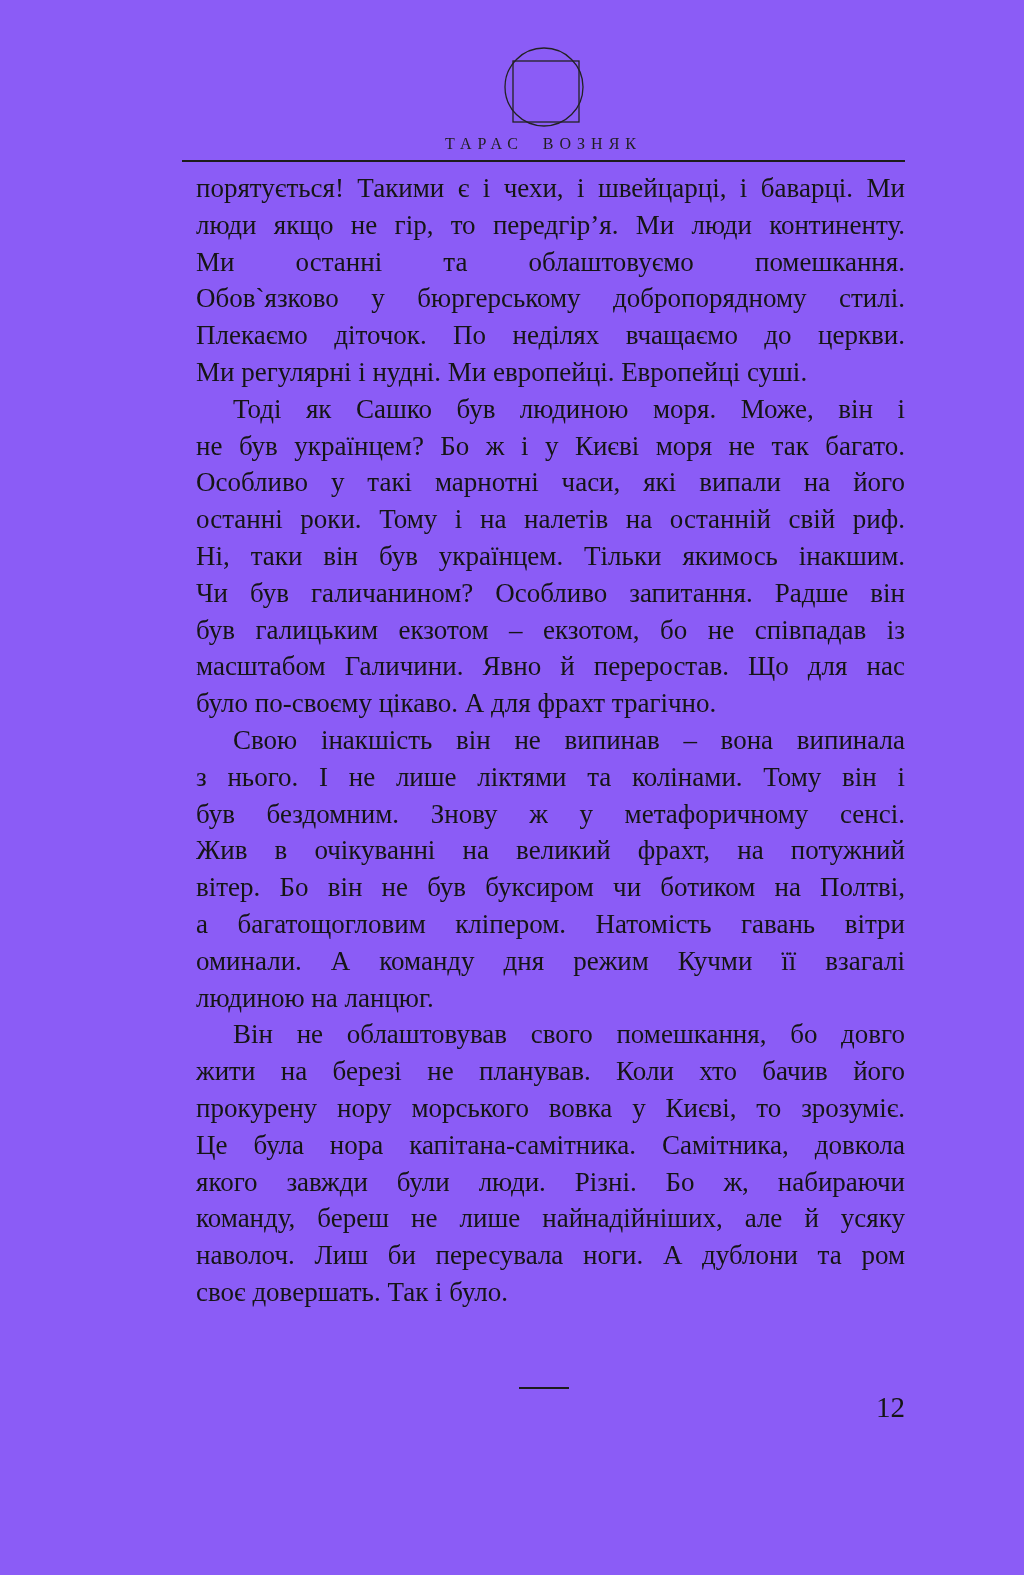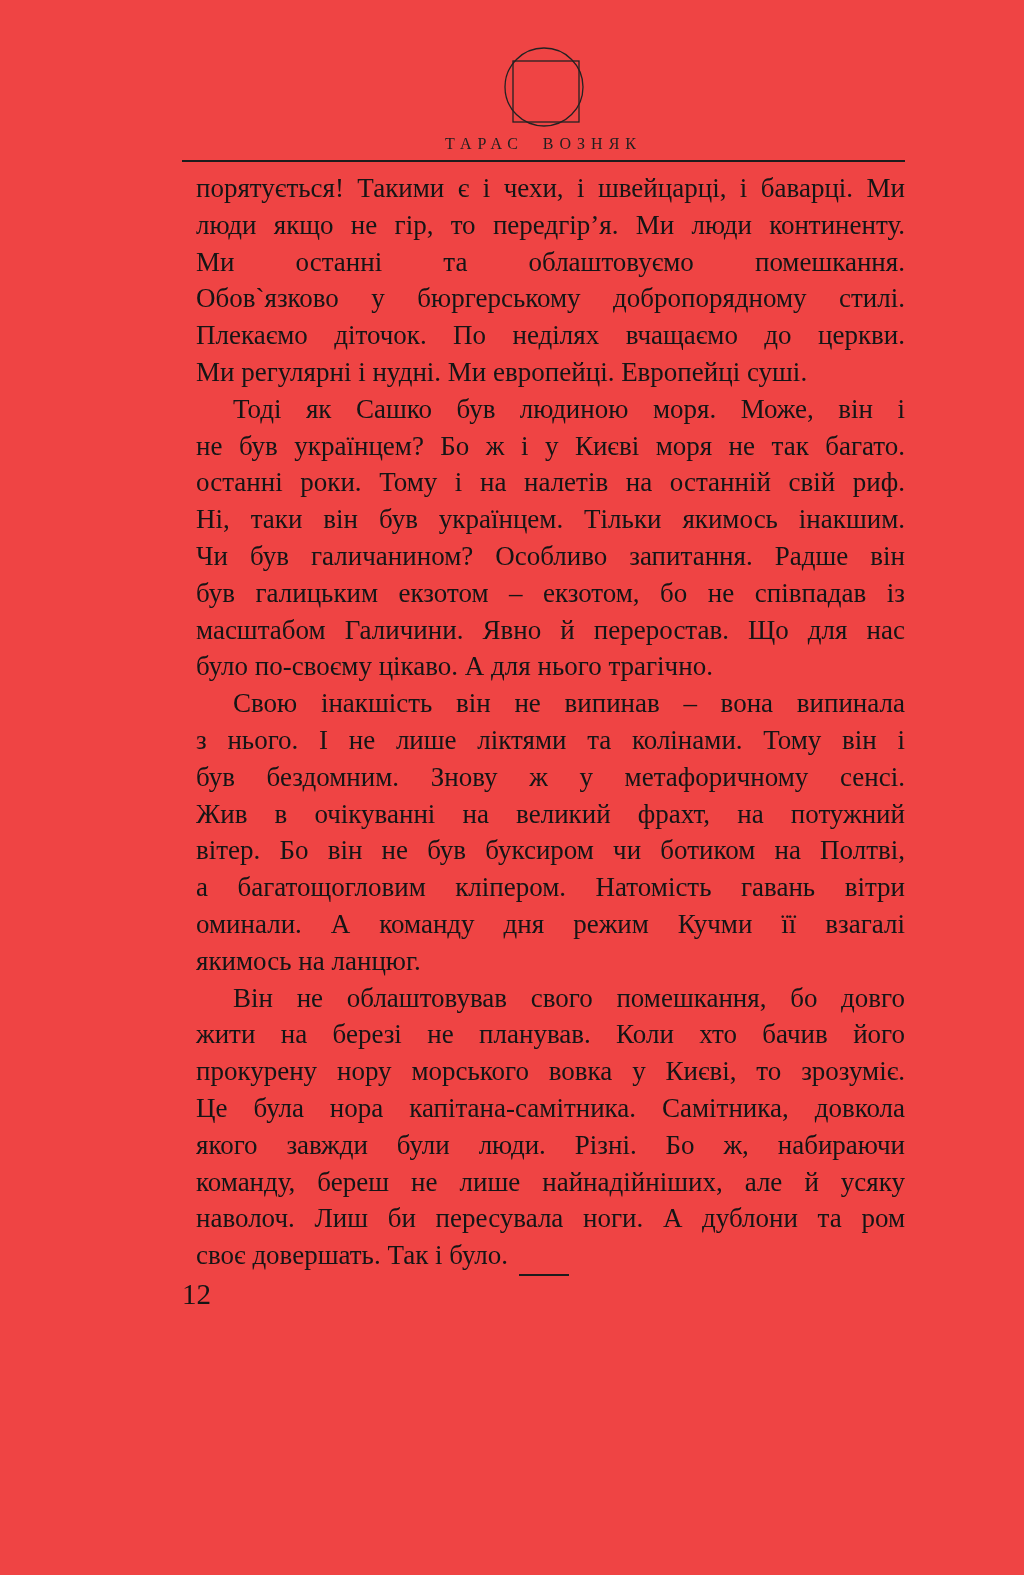--- a/index.html
+++ b/index.html
@@ -4,21 +4,21 @@
 <style>
   html, body {
     margin: 0;
     padding: 0;
     background: #ffffff;
   }
   .page {
     position: relative;
     width: 1024px;
     height: 1575px;
-    background: #ef4444;
+    background: #8b5cf6;
     color: #1a1a1a;
     font-family: "Liberation Serif", "DejaVu Serif", serif;
     overflow: hidden;
   }
   .sheet {
     position: absolute;
     left: 182px;
     top: 0;
     width: 723px;
     padding-top: 46px;
@@ -57,21 +57,22 @@
   }
   .paragraph { margin: 0; }
   .line {
     text-align: justify;
     white-space: normal;
   }
   .line.jfull { text-align-last: justify; }
   .line.jlast { text-align-last: left; }
   .line.indent { text-indent: 37px; }
   .footer {
-    text-align: left;
+    margin-top: 76px;
+    text-align: right;
   }
   .footer-rule {
     width: 50px;
     height: 0;
     border: none;
     border-top: 2px solid #1c1c1c;
     margin: 0 auto;
   }
   .page-number {
     margin-top: 1px;
@@ -100,36 +101,37 @@
           <div class="line jfull">порятується! Такими є і чехи, і швейцарці, і баварці. Ми</div>
           <div class="line jfull">люди якщо не гір, то передгір’я. Ми люди континенту.</div>
           <div class="line jfull">Ми останні та облаштовуємо помешкання.</div>
           <div class="line jfull">Обов`язково у бюргерському добропорядному стилі.</div>
           <div class="line jfull">Плекаємо діточок. По неділях вчащаємо до церкви.</div>
           <div class="line jlast">Ми регулярні і нудні. Ми европейці. Европейці суші.</div>
         </div>
         <div class="paragraph">
           <div class="line jfull indent">Тоді як Сашко був людиною моря. Може, він і</div>
           <div class="line jfull">не був українцем? Бо ж і у Києві моря не так багато.</div>
+          <div class="line jfull">Особливо у такі марнотні часи, які випали на його</div>
           <div class="line jfull">останні роки. Тому і на налетів на останній свій риф.</div>
           <div class="line jfull">Ні, таки він був українцем. Тільки якимось інакшим.</div>
           <div class="line jfull">Чи був галичанином? Особливо запитання. Радше він</div>
           <div class="line jfull">був галицьким екзотом – екзотом, бо не співпадав із</div>
           <div class="line jfull">масштабом Галичини. Явно й переростав. Що для нас</div>
-          <div class="line jlast">було по-своєму цікаво. А для нього трагічно.</div>
+          <div class="line jlast">було по-своєму цікаво. А для фрахт трагічно.</div>
         </div>
         <div class="paragraph">
           <div class="line jfull indent">Свою інакшість він не випинав – вона випинала</div>
           <div class="line jfull">з нього. І не лише ліктями та колінами. Тому він і</div>
           <div class="line jfull">був бездомним. Знову ж у метафоричному сенсі.</div>
           <div class="line jfull">Жив в очікуванні на великий фрахт, на потужний</div>
           <div class="line jfull">вітер. Бо він не був буксиром чи ботиком на Полтві,</div>
           <div class="line jfull">а багатощогловим кліпером. Натомість гавань вітри</div>
           <div class="line jfull">оминали. А команду дня режим Кучми її взагалі</div>
-          <div class="line jlast">якимось на ланцюг.</div>
+          <div class="line jlast">людиною на ланцюг.</div>
         </div>
         <div class="paragraph">
           <div class="line jfull indent">Він не облаштовував свого помешкання, бо довго</div>
           <div class="line jfull">жити на березі не планував. Коли хто бачив його</div>
           <div class="line jfull">прокурену нору морського вовка у Києві, то зрозуміє.</div>
           <div class="line jfull">Це була нора капітана-самітника. Самітника, довкола</div>
           <div class="line jfull">якого завжди були люди. Різні. Бо ж, набираючи</div>
           <div class="line jfull">команду, береш не лише найнадійніших, але й усяку</div>
           <div class="line jfull">наволоч. Лиш би пересувала ноги. А дублони та ром</div>
           <div class="line jlast">своє довершать. Так і було.</div>

